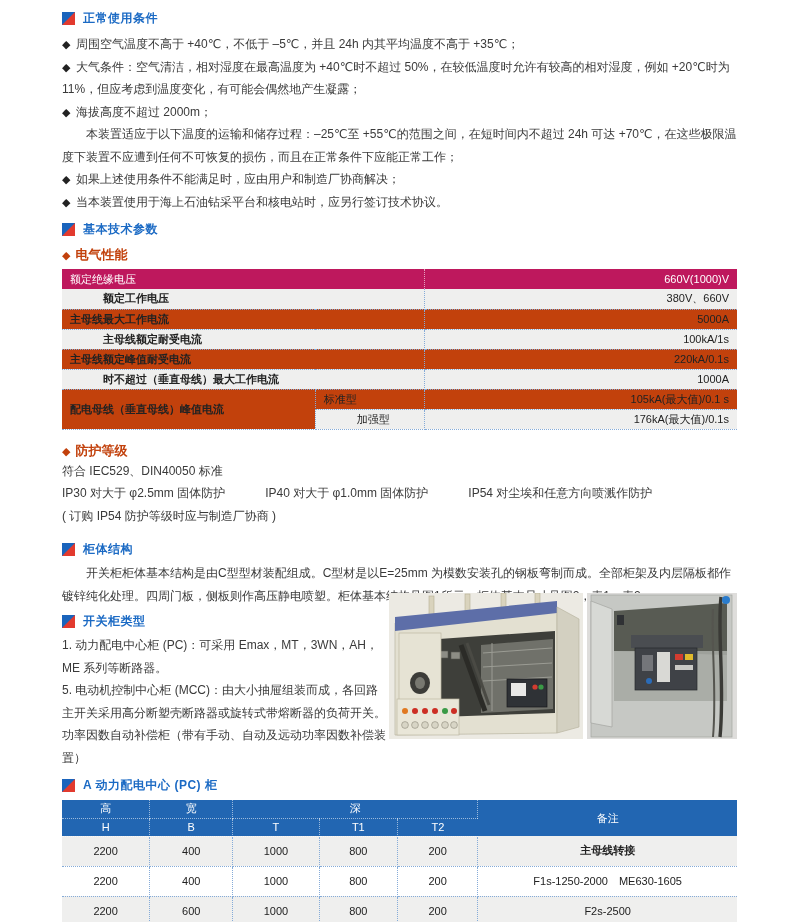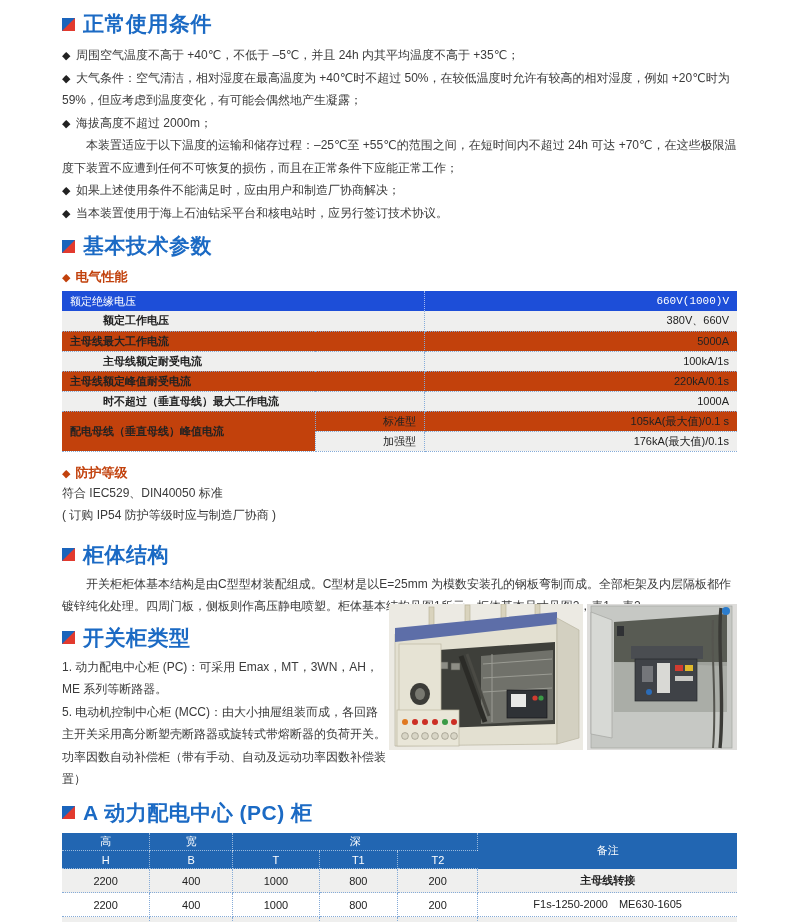--- a/index.html
+++ b/index.html
@@ -4,54 +4,54 @@
 <style>
   * { box-sizing: border-box; margin: 0; padding: 0; }
   html,body { width:800px; height:922px; background:#fff; overflow:hidden;
     font-family:"Liberation Sans","DejaVu Sans",sans-serif; color:#3a3a3a; }
   .page { position:relative; width:800px; height:922px; padding:10px 63px 0 62px; }
 
   
   .sec-title { display:flex; align-items:center; gap:8px; margin:0; }
   .sec-title .sq { width:13px; height:13px; flex:0 0 13px;
     background:linear-gradient(to bottom right,#1a64bc 49.5%,#e23a2e 50.5%); }
-  .sec-title .txt { color:#1b6ac4; font-size:21px; font-weight:bold; letter-spacing:.5px; }
+  .sec-title .txt { color:#1b6ac4; font-size:12px; font-weight:bold; letter-spacing:.5px; }
 
   
   p.line { font-size:12px; line-height:22.5px; color:#3a3a3a; }
   p.line .blt { display:inline-block; min-width:14px; font-size:11px; color:#222; }
   p.line.indent { text-indent:2em; }
   .sub-title { font-size:13px; font-weight:bold; color:#c2410c; margin:0; }
   .sub-title .blt { font-size:11px; margin-right:5px; }
 
   
   table { border-collapse:collapse; table-layout:fixed; width:675px; }
   .et { margin-top:5px; font-size:11px; }
   .et td { height:20px; padding:0 8px; text-align:right; color:#222;
     border-bottom:1px dotted #85abd8; }
   .et td.lab { text-align:left; font-weight:bold; border-right:1px dotted #85abd8; }
-  .et td.typ { text-align:right; border-right:1px dotted #85abd8; }
-  .et tr.hd td { background:#1d4ed8; color:#fff; font-weight:normal; border-bottom:none;font-family:Liberation Mono, monospace; }
+  .et td.typ { text-align:left; border-right:1px dotted #85abd8; }
+  .et tr.hd td { background:#be185d; color:#fff; font-weight:normal; border-bottom:none; }
   .et tr.hd td.lab { border-right:1px dotted rgba(255,255,255,.6); font-weight:normal; }
   .et tr.g td { background:#efefee;padding-left:41px; }
   .et tr.w td { background:#c2410c;margin-top:20px; }
   .et td.span2 { background:#ffffff; }
 
   
   .ip-row { display:flex; gap:40px; }
 
   
   .types-row { display:flex; margin-top:6px; }
   .types-col { width:327px; flex:0 0 327px; }
   .photo-col { display:flex; gap:4px; margin-top:-20px; height:146px; }
   .photo { display:block; }
 
   
   .dt { margin-top:6px; font-size:11px; }
-  .dt td { height:24px; padding:0 4px; text-align:center; color:#222;
+  .dt td { height:30px; padding:0 4px; text-align:center; color:#222;
     border-bottom:1px dotted #85abd8; border-right:1px dotted #85abd8; }
   .dt td:last-child { border-right:none; }
   .dt tr.hd td { background:#2266b2; color:#fff; height:18px;
     border-bottom:1px dotted rgba(255,255,255,.55); border-right:1px dotted rgba(255,255,255,.55); }
   .dt tr.hd td:last-child { border-right:none; }
   .dt tr.hd td.rsp { border-bottom:none; }
   .dt tr.g td { background:#efefee; }
   .dt tr.w td { background:#ffffff; }
   .dt td.rem-bold { font-weight:bold; }
 
@@ -62,21 +62,21 @@
 <body>
 
 <div class="page">
 
   <h2 class="sec-title">
     <span class="sq"></span>
     <span class="txt">正常使用条件</span>
   </h2>
   <div class="mt6">
     <p class="line"><span class="blt">◆</span><span>周围空气温度不高于 +40℃，不低于 –5℃，并且 24h 内其平均温度不高于 +35℃；</span></p>
-    <p class="line"><span class="blt">◆</span><span>大气条件：空气清洁，相对湿度在最高温度为 +40℃时不超过 50%，在较低温度时允许有较高的相对湿度，例如 +20℃时为 59%，但应考虑到温度变化，有可能会偶然地产生凝露；</span></p>
+    <p class="line"><span class="blt">◆</span><span>大气条件：空气清洁，相对湿度在最高温度为 +40℃时不超过 50%，在较低温度时允许有较高的相对湿度，例如 +20℃时为 11%，但应考虑到温度变化，有可能会偶然地产生凝露；</span></p>
     <p class="line"><span class="blt">◆</span><span>海拔高度不超过 2000m；</span></p>
     <p class="line indent"><span>本装置适应于以下温度的运输和储存过程：–25℃至 +55℃的范围之间，在短时间内不超过 24h 可达 +70℃，在这些极限温度下装置不应遭到任何不可恢复的损伤，而且在正常条件下应能正常工作；</span></p>
     <p class="line"><span class="blt">◆</span><span>如果上述使用条件不能满足时，应由用户和制造厂协商解决；</span></p>
     <p class="line"><span class="blt">◆</span><span>当本装置使用于海上石油钻采平台和核电站时，应另行签订技术协议。</span></p>
   </div>
 
   <h2 class="sec-title mt8">
     <span class="sq"></span>
     <span class="txt">基本技术参数</span>
   </h2>
@@ -125,20 +125,25 @@
       <td class="typ">加强型</td>
       <td>176kA(最大值)/0.1s</td>
     </tr>
   </tbody>
     </table>
 
   <p class="sub-title mt12">
     <span class="blt">◆</span><span>防护等级</span>
   </p>
   <p class="line">符合 IEC529、DIN40050 标准</p>
+  <p class="line ip-row">
+    <span>IP30 对大于 φ2.5mm 固体防护</span>
+    <span>IP40 对大于 φ1.0mm 固体防护</span>
+    <span>IP54 对尘埃和任意方向喷溅作防护</span>
+  </p>
   <p class="line">( 订购 IP54 防护等级时应与制造厂协商 )</p>
 
   <h2 class="sec-title mt14">
     <span class="sq"></span>
     <span class="txt">柜体结构</span>
   </h2>
   <p class="line indent mt4">开关柜柜体基本结构是由C型型材装配组成。C型材是以E=25mm 为模数安装孔的钢板弯制而成。全部柜架及内层隔板都作镀锌纯化处理。四周门板，侧板则作高压静电喷塑。柜体基本结构见图1所示：柜体基本尺寸见图2，表1、表2。</p>
 
   <div class="types-row">
     <div class="types-col">

